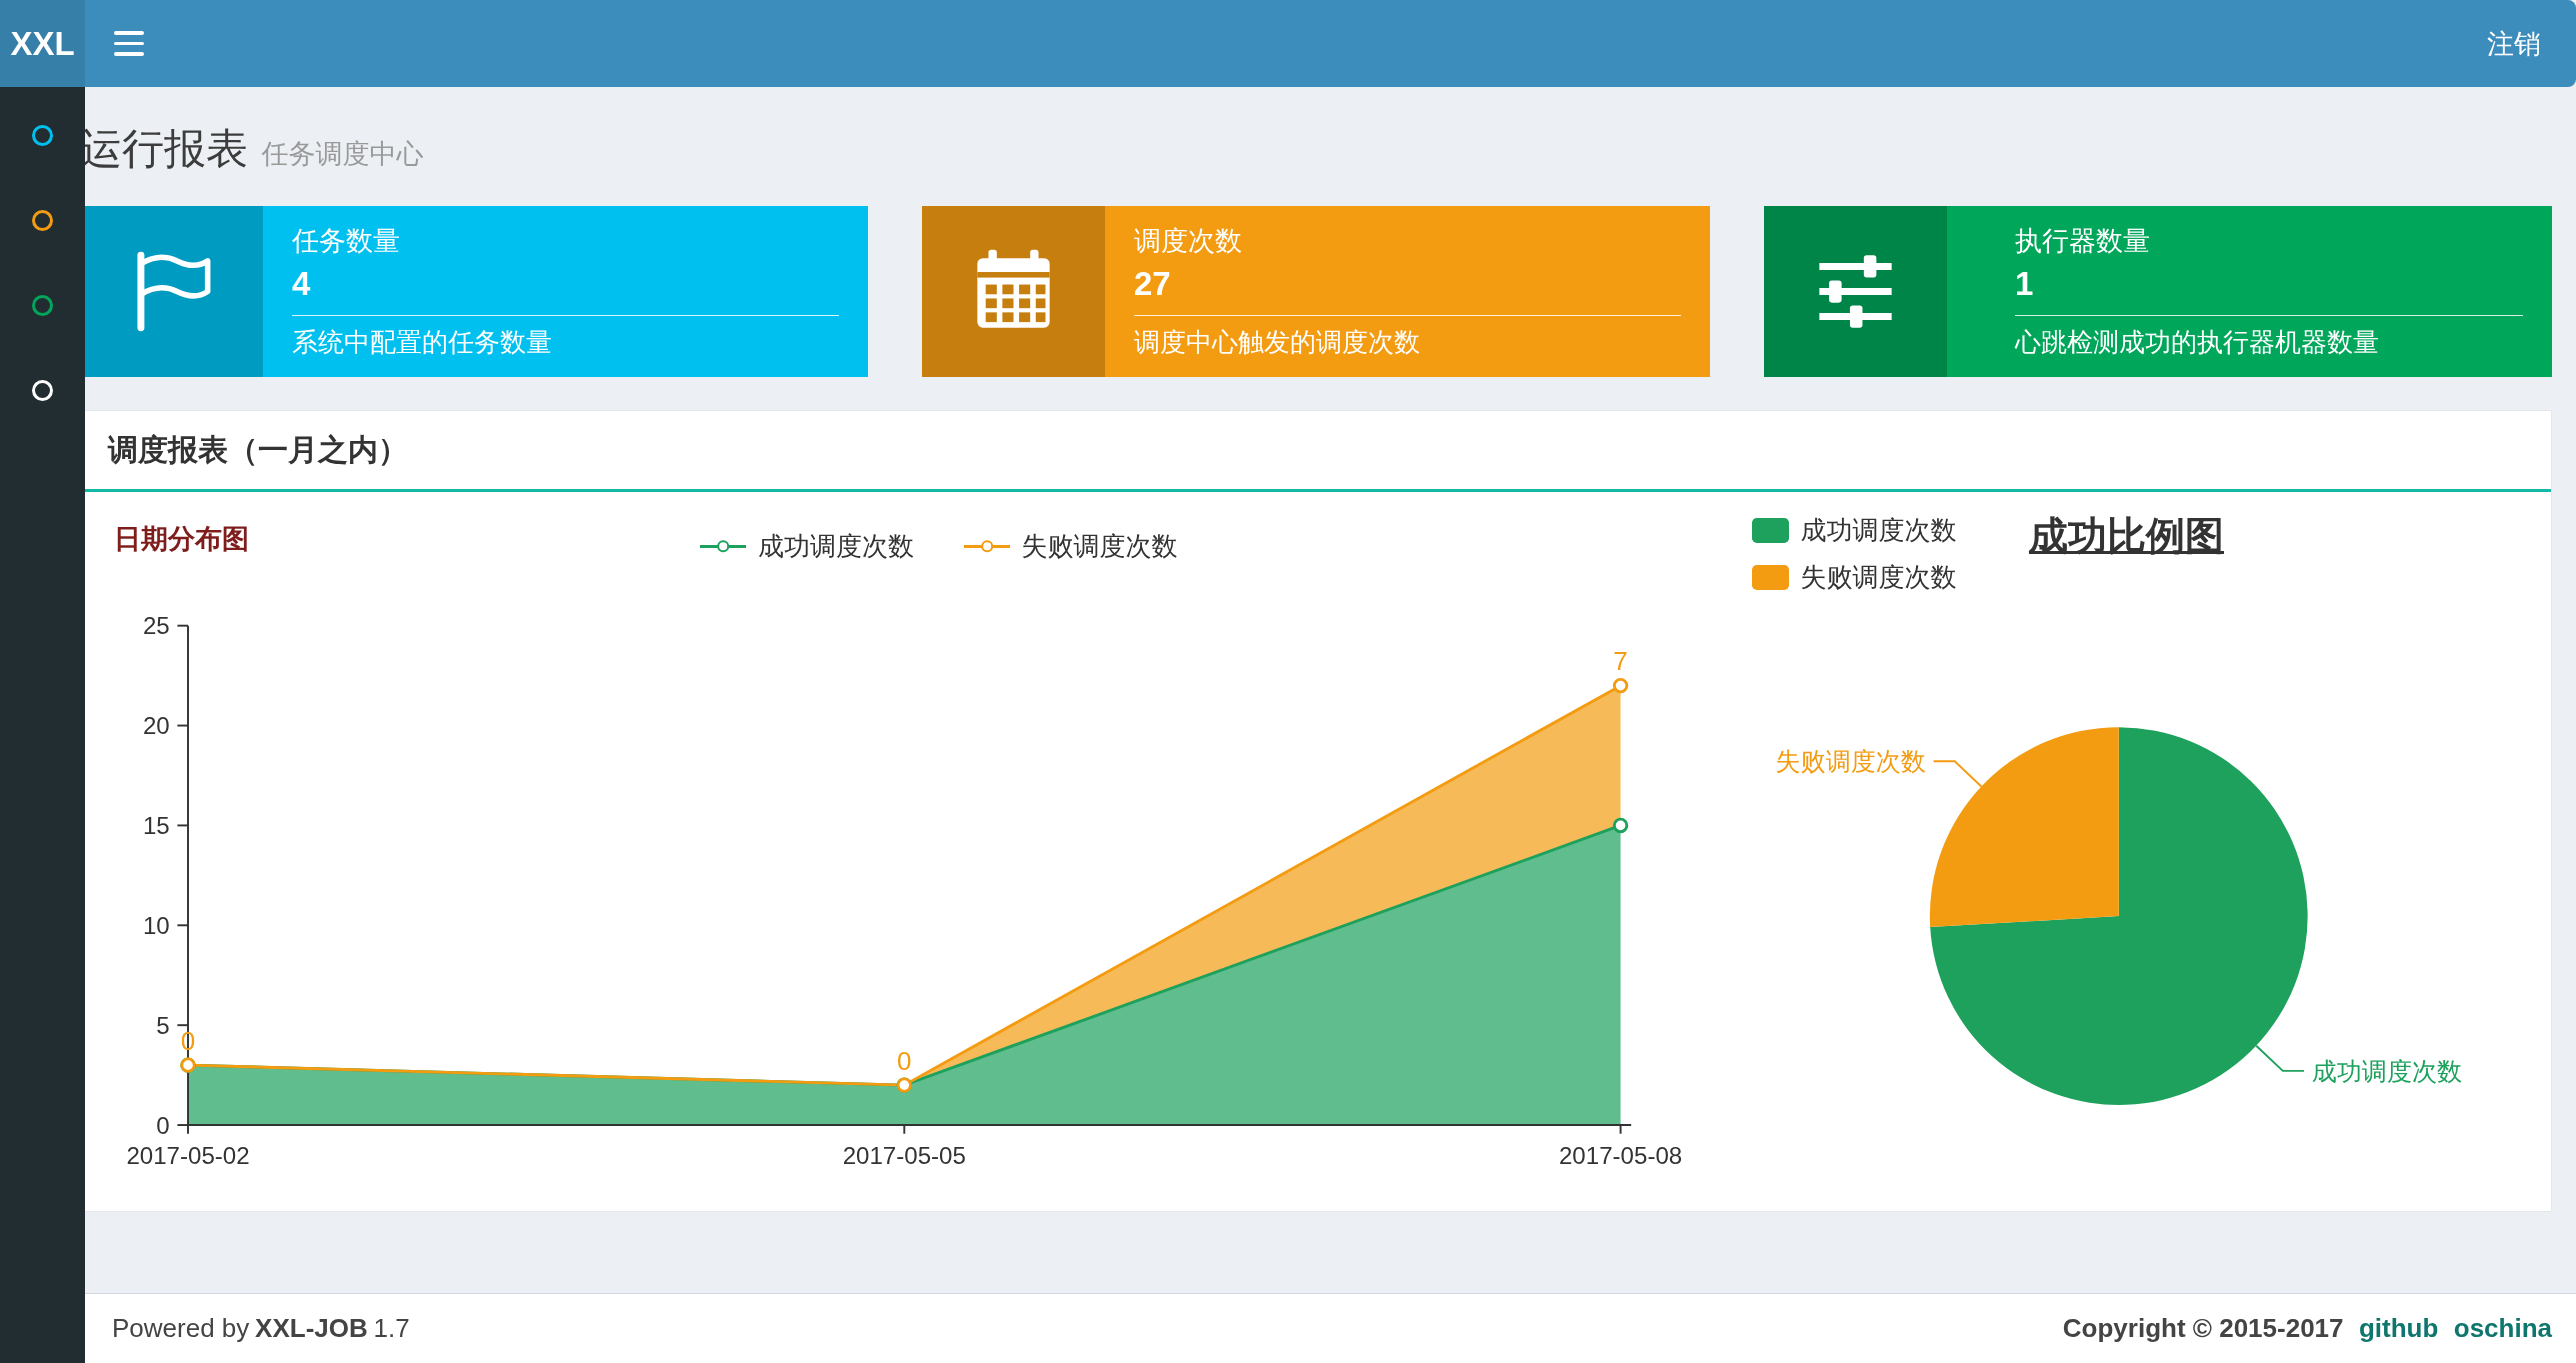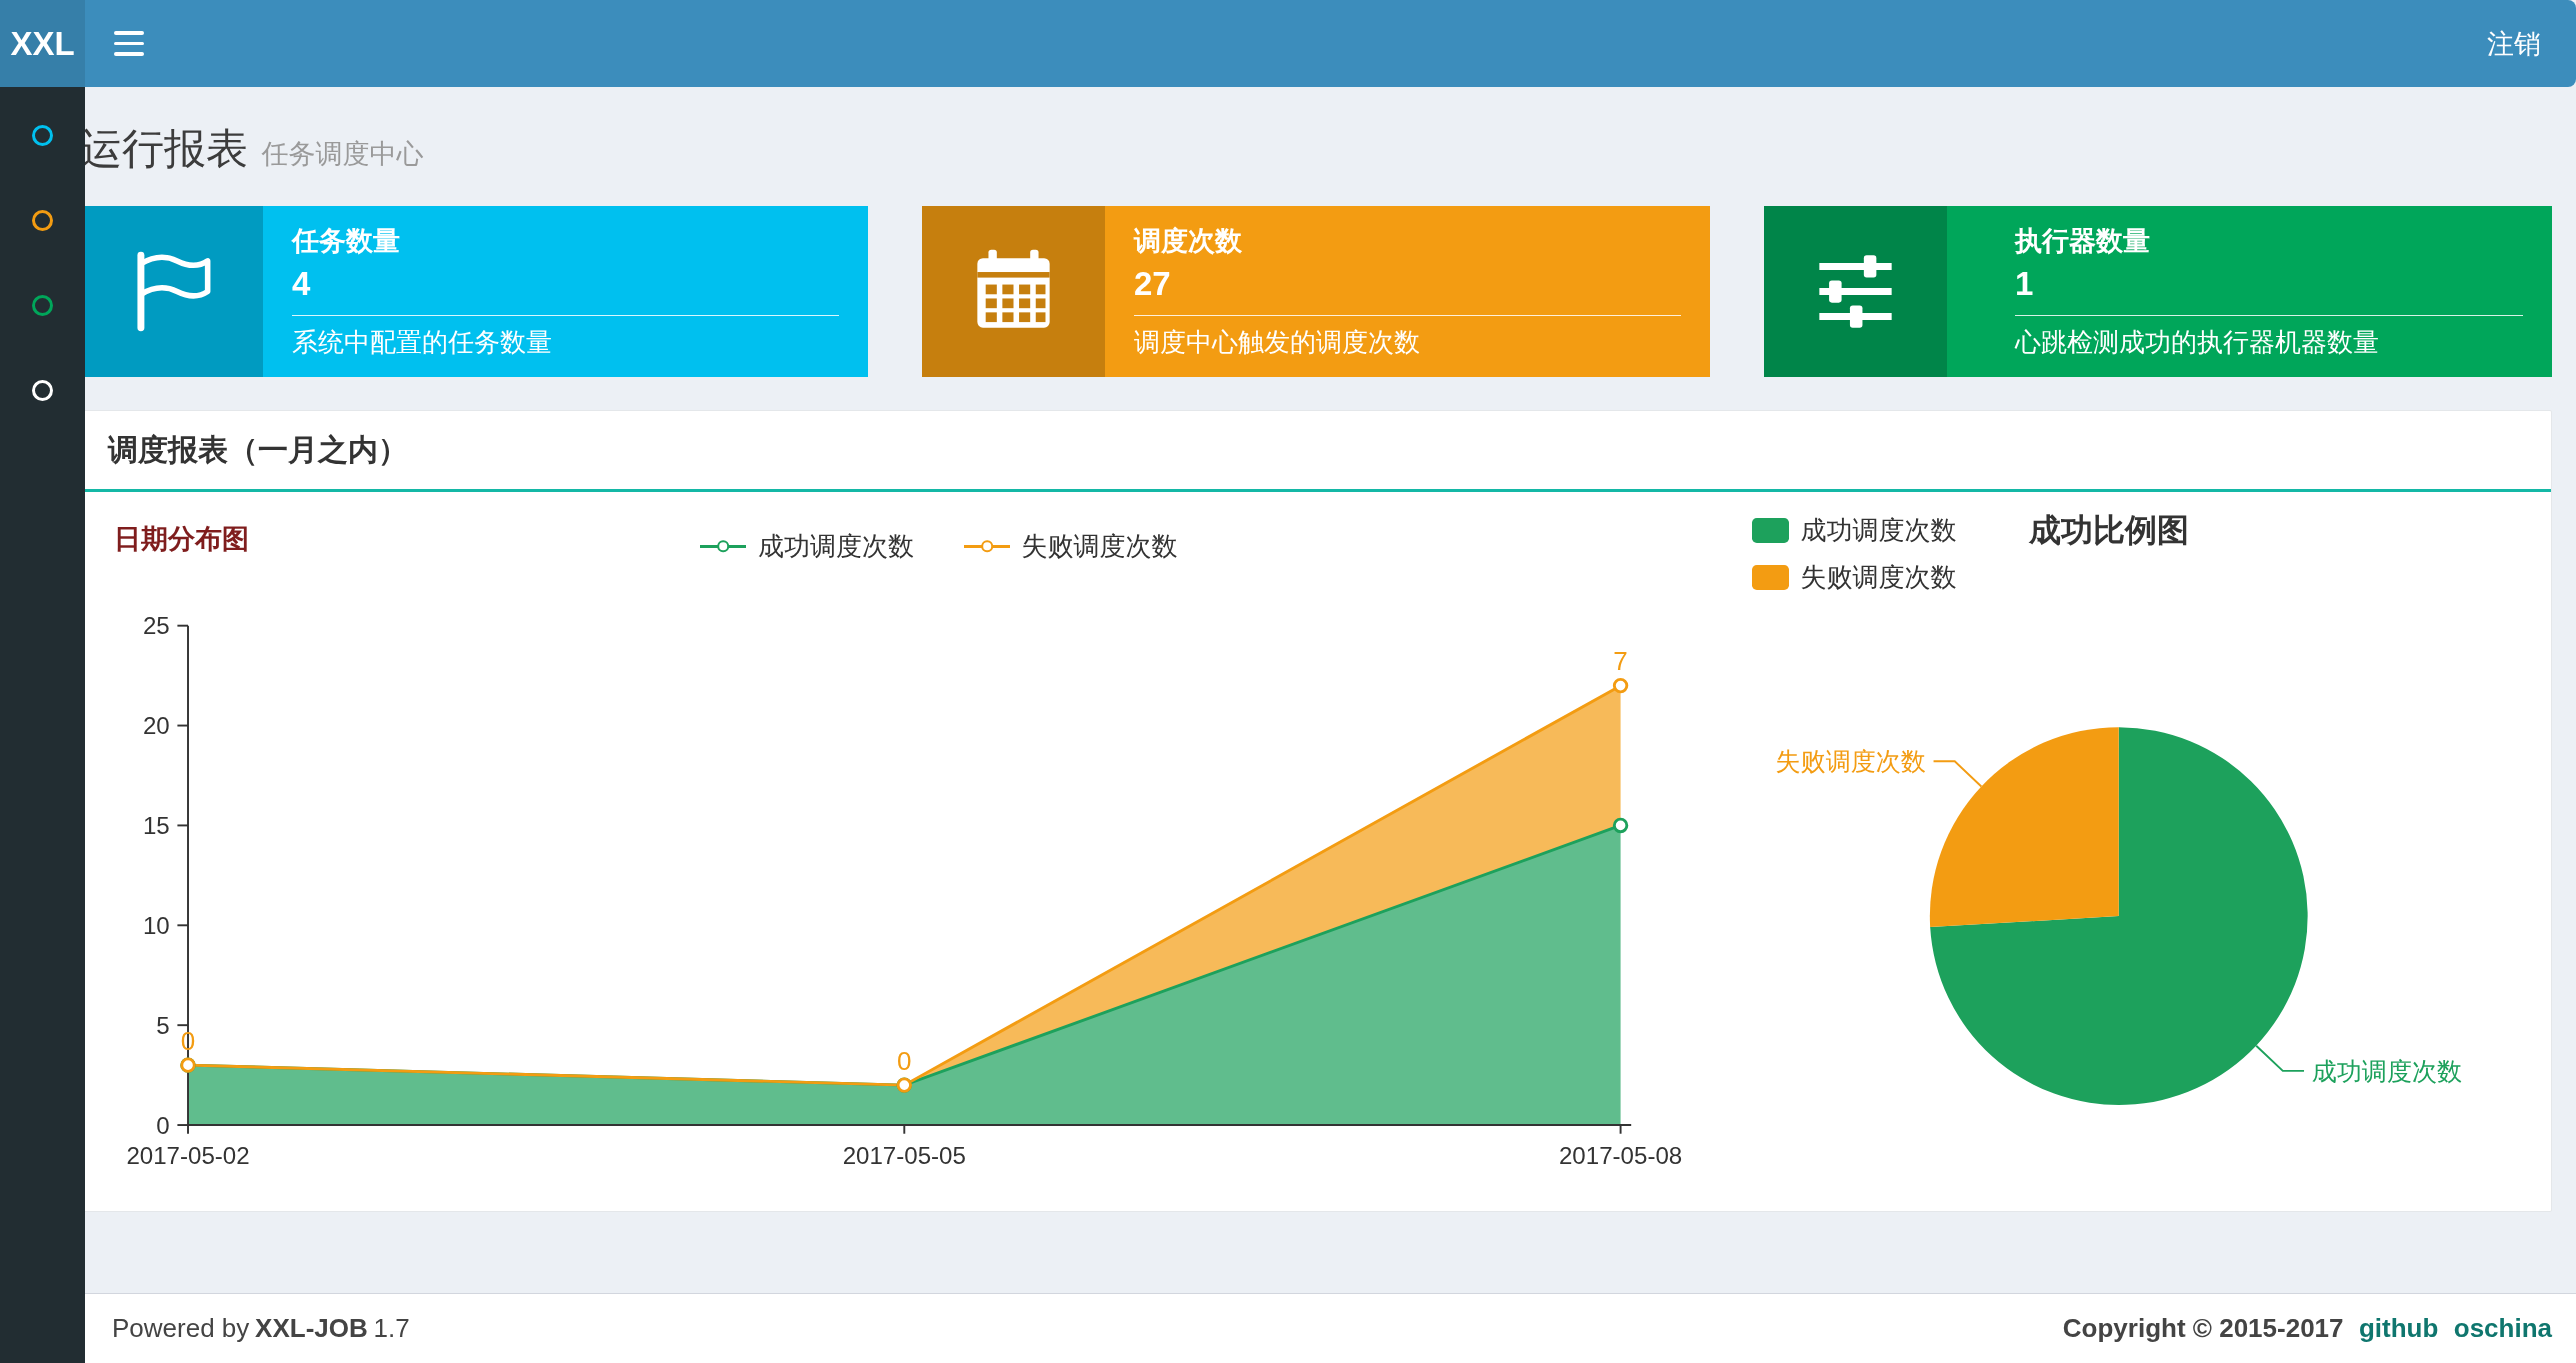--- a/index.html
+++ b/index.html
@@ -23,37 +23,37 @@
   .sb-circle { width:21px; height:21px; border-radius:50%; border:3.9px solid #fff; }
   
   .content { margin-left:37px; padding:121px 24px 0 43px; }
   h1.page-title { font-size:42px; font-weight:500; color:#3c3c3c; }
   h1.page-title small { font-size:27px; color:#9a9a9a; font-weight:400; margin-left:13.5px; }
   .info-row { display:flex; gap:54px; margin-top:29px; }
   .info-box { flex:1; height:171px; display:flex; color:#fff; }
   .info-icon { width:183px; display:flex; align-items:center; justify-content:center; }
   .info-icon svg { width:89px; height:89px; }
   .info-content { flex:1; padding:17.4px 29px 0 29px; }
-  .ib-title { font-size:27px;font-weight:bold; }
+  .ib-title { font-size:27px; }
   .ib-value { font-size:33px; font-weight:bold; margin-top:5.8px; }
   .ib-divider { border-top:1.9px solid rgba(255,255,255,0.85); margin:11.6px 0 9.6px; }
   .ib-desc { font-size:26px; }
   .box-aqua   { background:#00c0ef; } .box-aqua .info-icon   { background:#009bc1; color:#009bc1; }
   .box-yellow { background:#f39c12; } .box-yellow .info-icon { background:#c67f0e; color:#c67f0e; }
   .box-green  { background:#00a65a;gap:39px; } .box-green .info-icon  { background:#008549; color:#008549; }
   
   .panel { margin-top:33px; background:#fff; border:1px solid #e4e7ea; border-radius:1.9px; height:802px; }
   .panel-heading { height:81px; padding:0 27px; display:flex; align-items:center; font-size:30px; font-weight:600; color:#333; border-bottom:3px solid #14b8a6; }
   .panel-body { position:relative; height:719px; }
   .line-chart-title { position:absolute; left:33px; top:29px; font-size:27px; font-weight:bold; color:#7f1d1d; }
   #line-legend { position:absolute; left:0; top:37px; width:1716px; display:flex; justify-content:center; gap:50px; }
   #line-chart-svg { position:absolute; left:0; top:94px; width:1716px; height:625px; }
   .pie-area { position:absolute; left:1543px; top:0; width:898px; height:719px; }
   #pie-legend { position:absolute; left:128px; top:21px; display:flex; flex-direction:column; gap:11.6px; z-index:2; }
-  .pie-title { position:absolute; left:405px; top:17.4px; font-size:32px; font-weight:bold; color:#333; z-index:2; }
+  .pie-title { position:absolute; left:405px; top:17.4px; font-size:39px; font-weight:bold; color:#333; z-index:2;text-decoration:underline; }
   #pie-svg { position:absolute; left:0; top:0; width:898px; height:719px; }
   .legend-item { display:flex; align-items:center; gap:11.6px; cursor:pointer; }
   .lg-line { width:46px; height:3.9px; position:relative; display:inline-block; }
   .lg-circle { position:absolute; left:50%; top:50%; transform:translate(-50%,-50%); width:11.6px; height:11.6px; border:2.9px solid; border-radius:50%; background:#fff; display:block; }
   .lg-swatch { width:37px; height:25px; border-radius:4.8px; display:inline-block; }
   .lg-text { font-size:26px; color:#333; }
   
   .main-footer { position:fixed; left:85px; right:0; bottom:0; height:70px; background:#fff; border-top:1px solid #d2d6de; display:flex; align-items:center; justify-content:space-between; padding:0 24px 0 27px; font-size:26px; color:#444; z-index:10; }
   .footer-left span, .footer-left b { margin-right:5.8px; }
   .footer-right { display:flex; align-items:center; gap:15.4px; }

